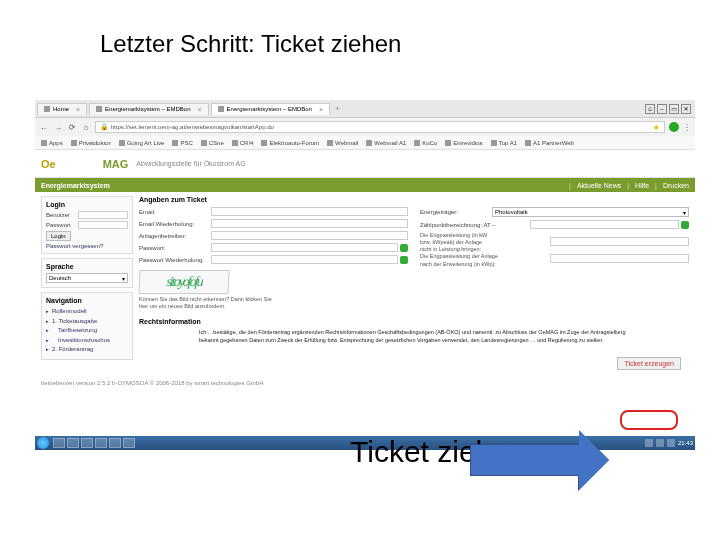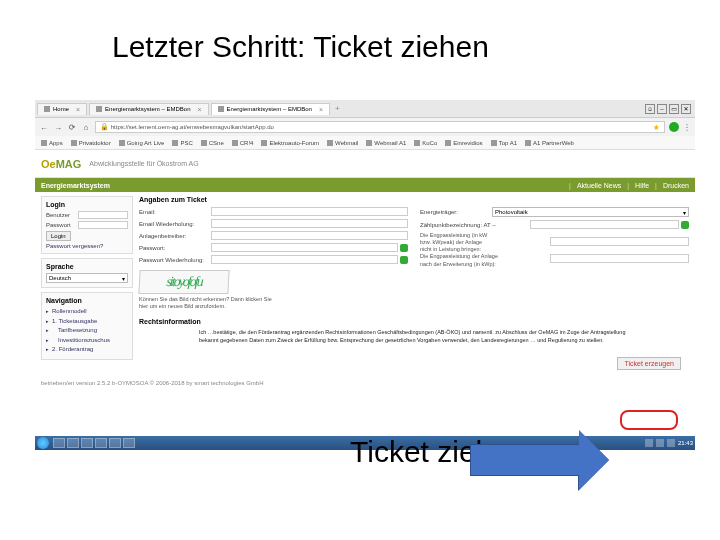--- a/index.html
+++ b/index.html
@@ -1,18 +1,18 @@
 <!DOCTYPE html>
 <html><head>
 <meta charset="utf-8">
 <style>
   * { box-sizing: border-box; margin: 0; padding: 0; }
   body { width: 720px; height: 540px; font-family: Arial, sans-serif; background: #fff; position: relative; overflow: hidden; }
   
-  .slide-title { font-size: 30px; font-weight: 400; padding: 30px 0 12px 100px; color: #000; margin-left: 12px; }
+  .slide-title { font-size: 24px; font-weight: 400; padding: 30px 0 12px 100px; color: #000; }
   
   .screenshot { position: absolute; top: 100px; left: 35px; width: 660px; height: 350px; background: #fff; font-size: 7px; }
   
   
   .browser-tabs { height: 18px; display: flex; align-items: center; gap: 2px; padding: 0 2px; background: #e8e8e8; border-bottom: 1px solid #ccc; }
   .tab { display: flex; align-items: center; gap: 3px; padding: 2px 6px; background: #f5f5f5; border: 1px solid #ccc; border-bottom: none; font-size: 6px; position: relative; }
   .tab.active { background: #fff; }
   .tab-close { margin-left: 4px; color: #888; font-size: 7px; }
   .tab-icon { width: 6px; height: 6px; background: #999; display: inline-block; }
   .tabs-right { margin-left: auto; display: flex; gap: 2px; padding-right: 2px; }
@@ -27,21 +27,21 @@
   .menu-dots { font-size: 8px; color: #555; }
   
   .bookmarks { height: 14px; display: flex; align-items: center; gap: 8px; padding: 0 6px; background: #f8f8f8; border-bottom: 1px solid #ddd; font-size: 6px; color: #444; }
   .bm { display: flex; align-items: center; gap: 2px; }
   .bm-icon { width: 6px; height: 6px; background: #999; display: inline-block; }
   
   
   .page-head { height: 28px; display: flex; align-items: center; gap: 8px; padding: 0 6px; background: #fff; border-bottom: 1px solid #e0e0e0; }
   .logo { font-size: 11px; font-weight: bold; }
   .logo .oe { color: #b5a000; }
-  .logo .mag { color: #7a9b2e; }
+  .logo .mag { color: #7a9b2e; margin-left: 47px; }
   .tagline { font-size: 7px; color: #888; }
   
   .green-bar { height: 14px; background: #7a9b2e; display: flex; align-items: center; padding: 0 6px; color: #fff; font-size: 7px; font-weight: bold; }
   .green-bar-right { margin-left: auto; display: flex; gap: 6px; font-weight: normal; }
   .gb-sep { opacity: .6; }
   
   
   .content { display: flex; padding: 4px 6px; gap: 6px; }
   .sidebar { width: 92px; }
   .side-box { border: 1px solid #ddd; padding: 4px; margin-bottom: 4px; background: #fafafa; }

